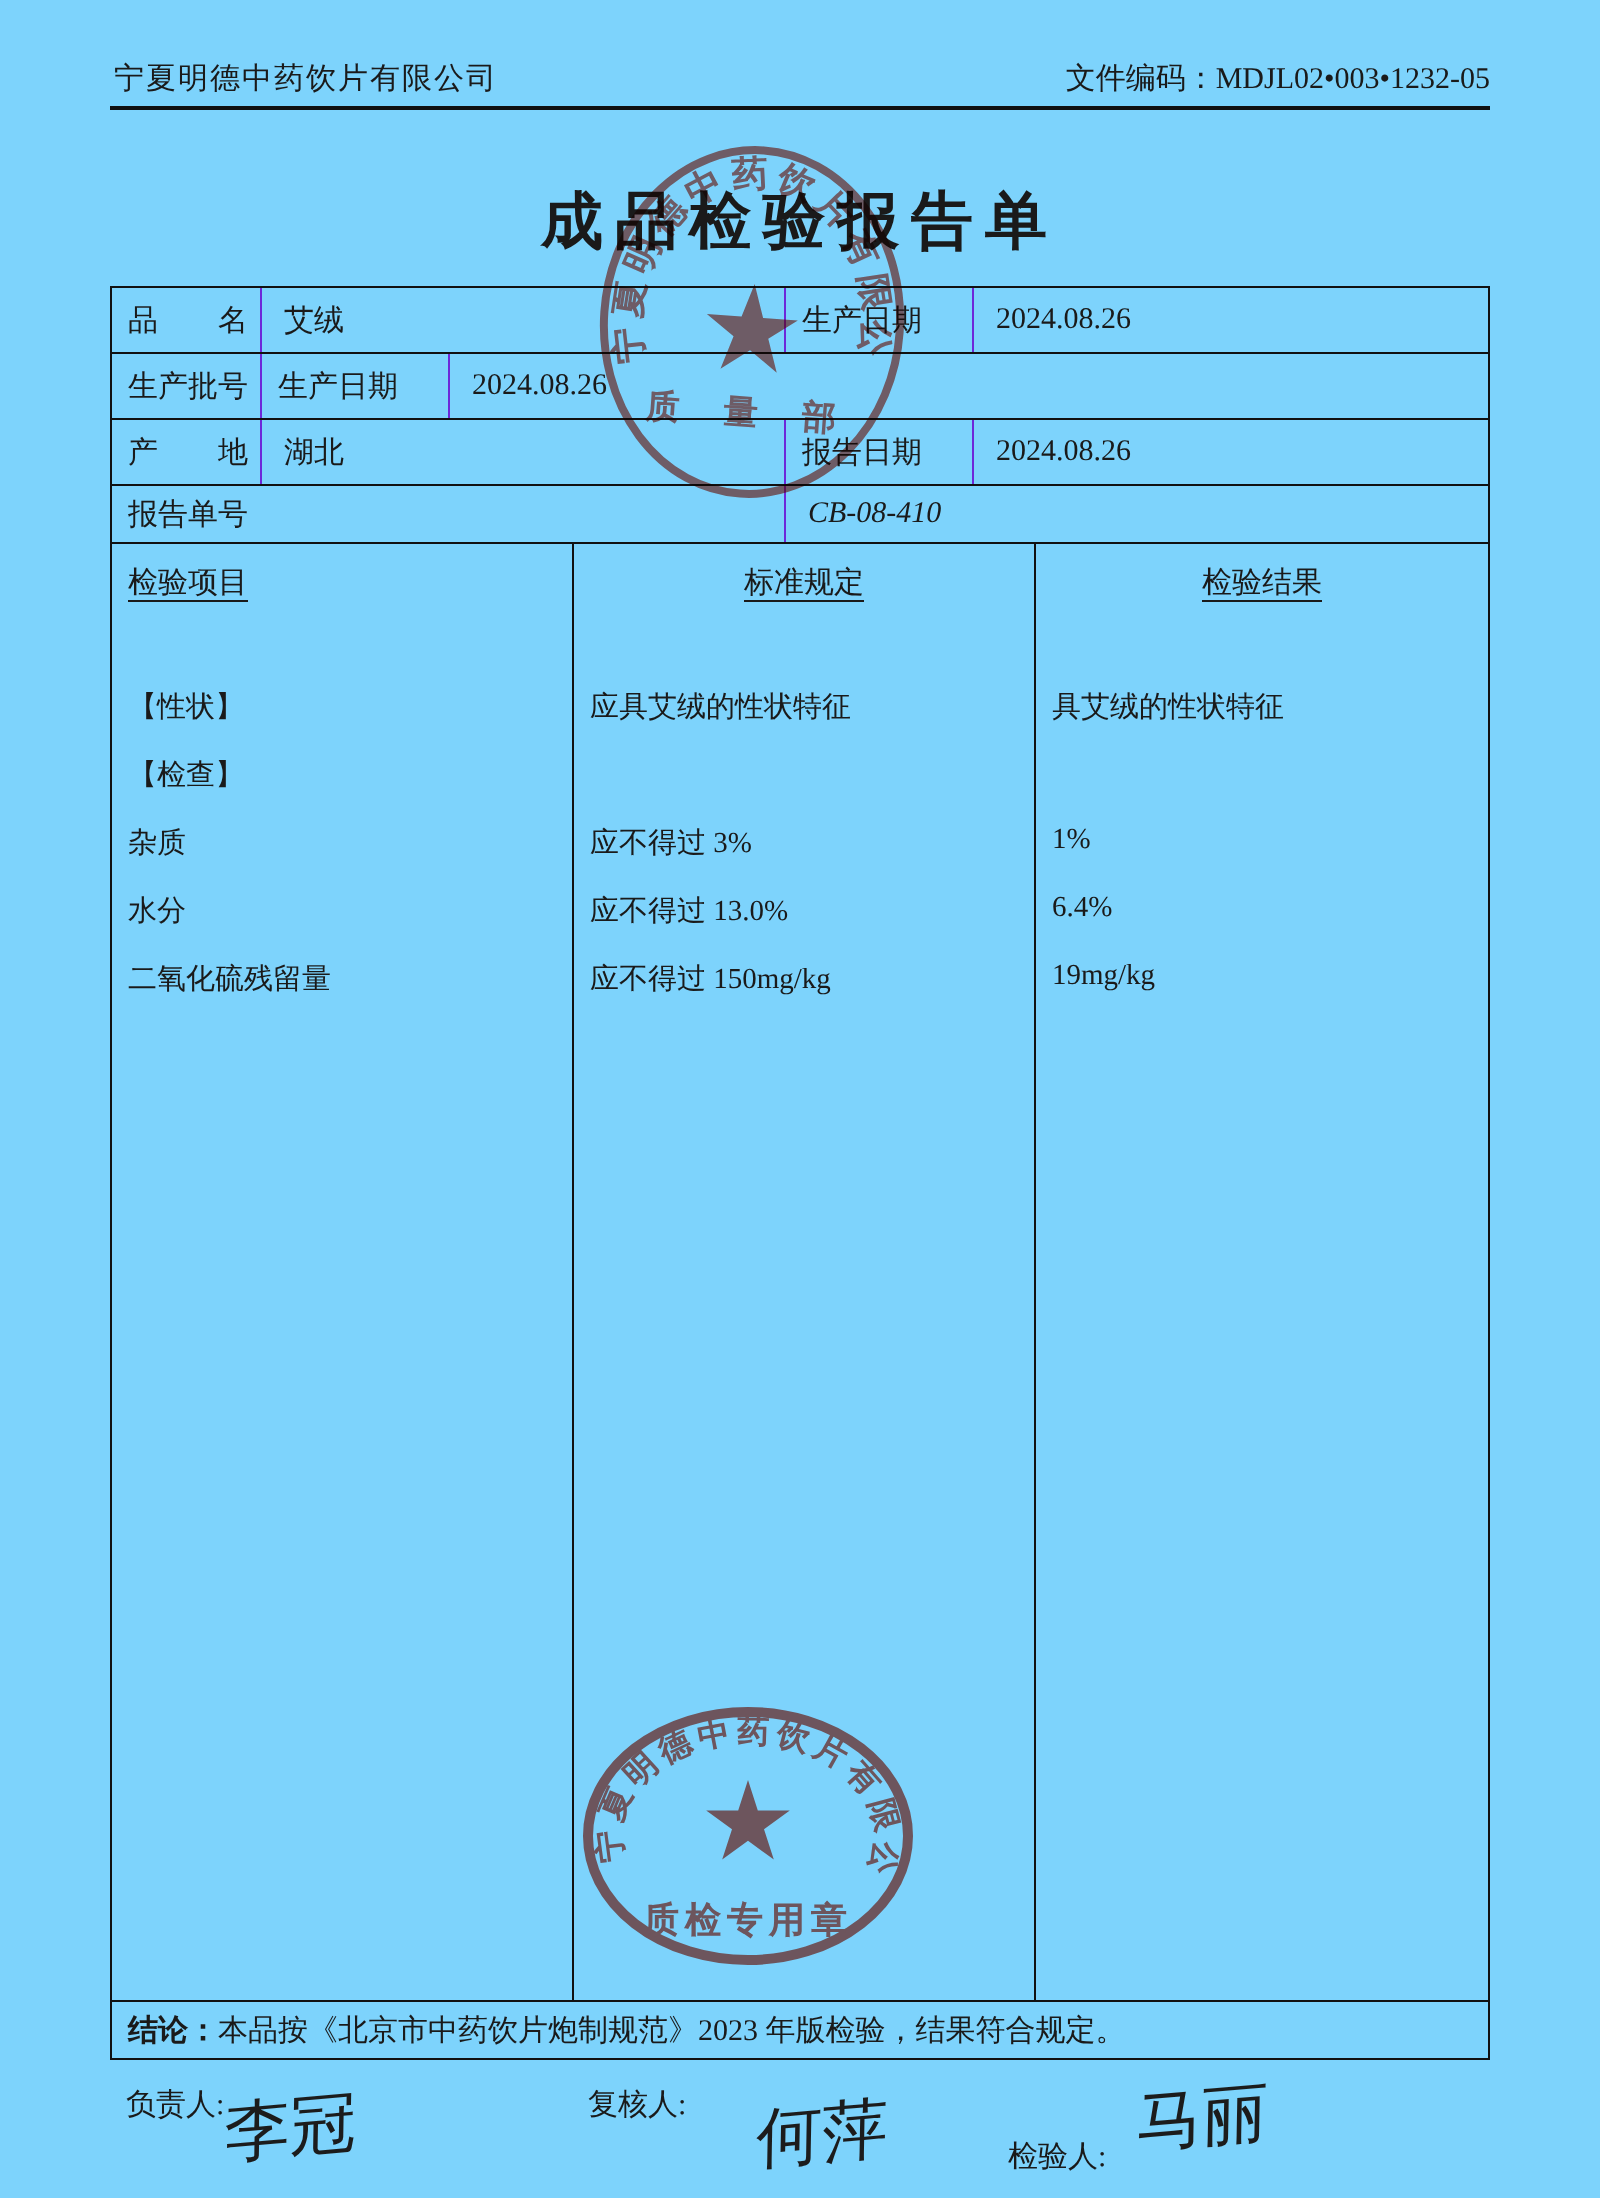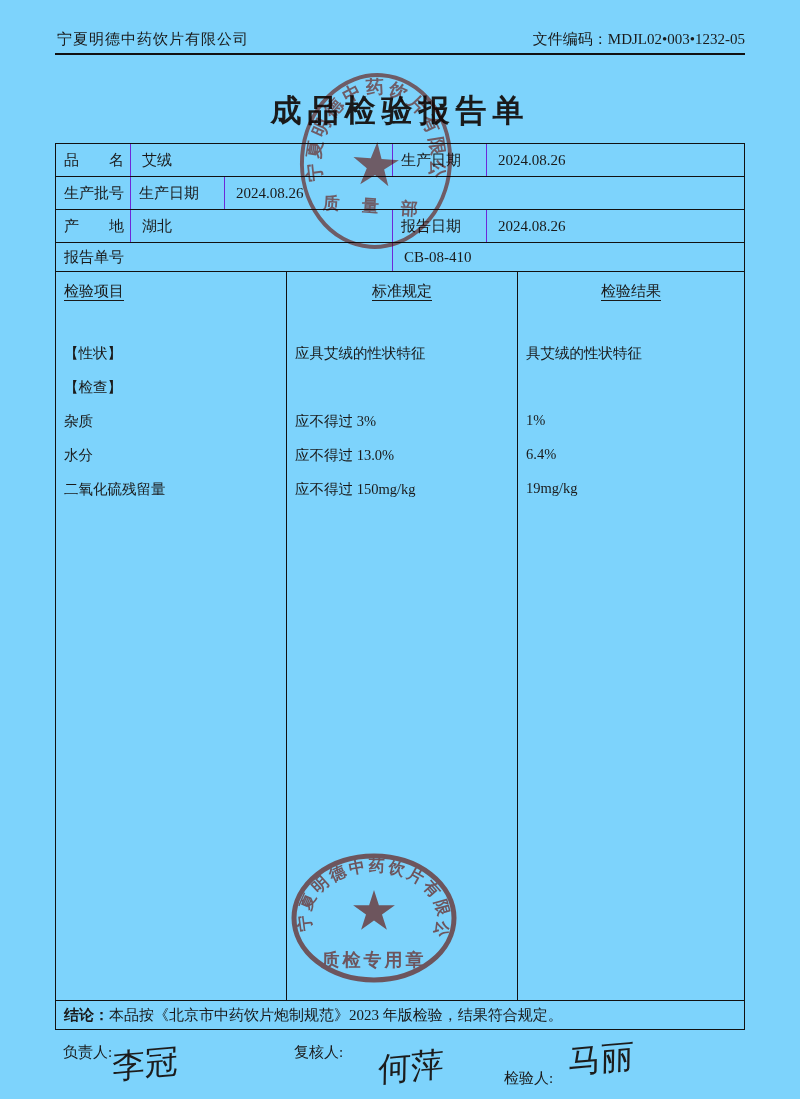--- a/index.html
+++ b/index.html
@@ -22,21 +22,21 @@
   .info-row { display: flex; height: 33px; border-bottom: 1px solid #111; }
   .info-row.short { height: 29px; }
   .cell { height: 100%; display: flex; align-items: center; padding-left: 8px; }
   .cell.v { padding-left: 11px; }
   .br { border-right: 1px solid #6d28d9; }
   .w-label { width: 75px; }
   .w-value { width: 262px; }
   .w-label2 { width: 94px; }
   .w-value2 { flex: 1; }
   .w-repno { width: 337px; }
-  .w-repval { flex: 1; }
+  .w-repval { flex: 1; font-style: italic; }
   
   .section { display: flex; height: 728px; }
   .col { position: relative; height: 100%; }
   .col1 { width: 231px; border-right: 1px solid #111; }
   .col2 { width: 231px; border-right: 1px solid #111; }
   .col3 { width: 226px; }
   .col-head { position: absolute; top: 10px; font-size: 15px;
               text-decoration: underline; text-underline-offset: 4px; }
   .col-head.left { left: 8px; }
   .col-head.center { left: 0; width: 100%; text-align: center; text-decoration: none; }

